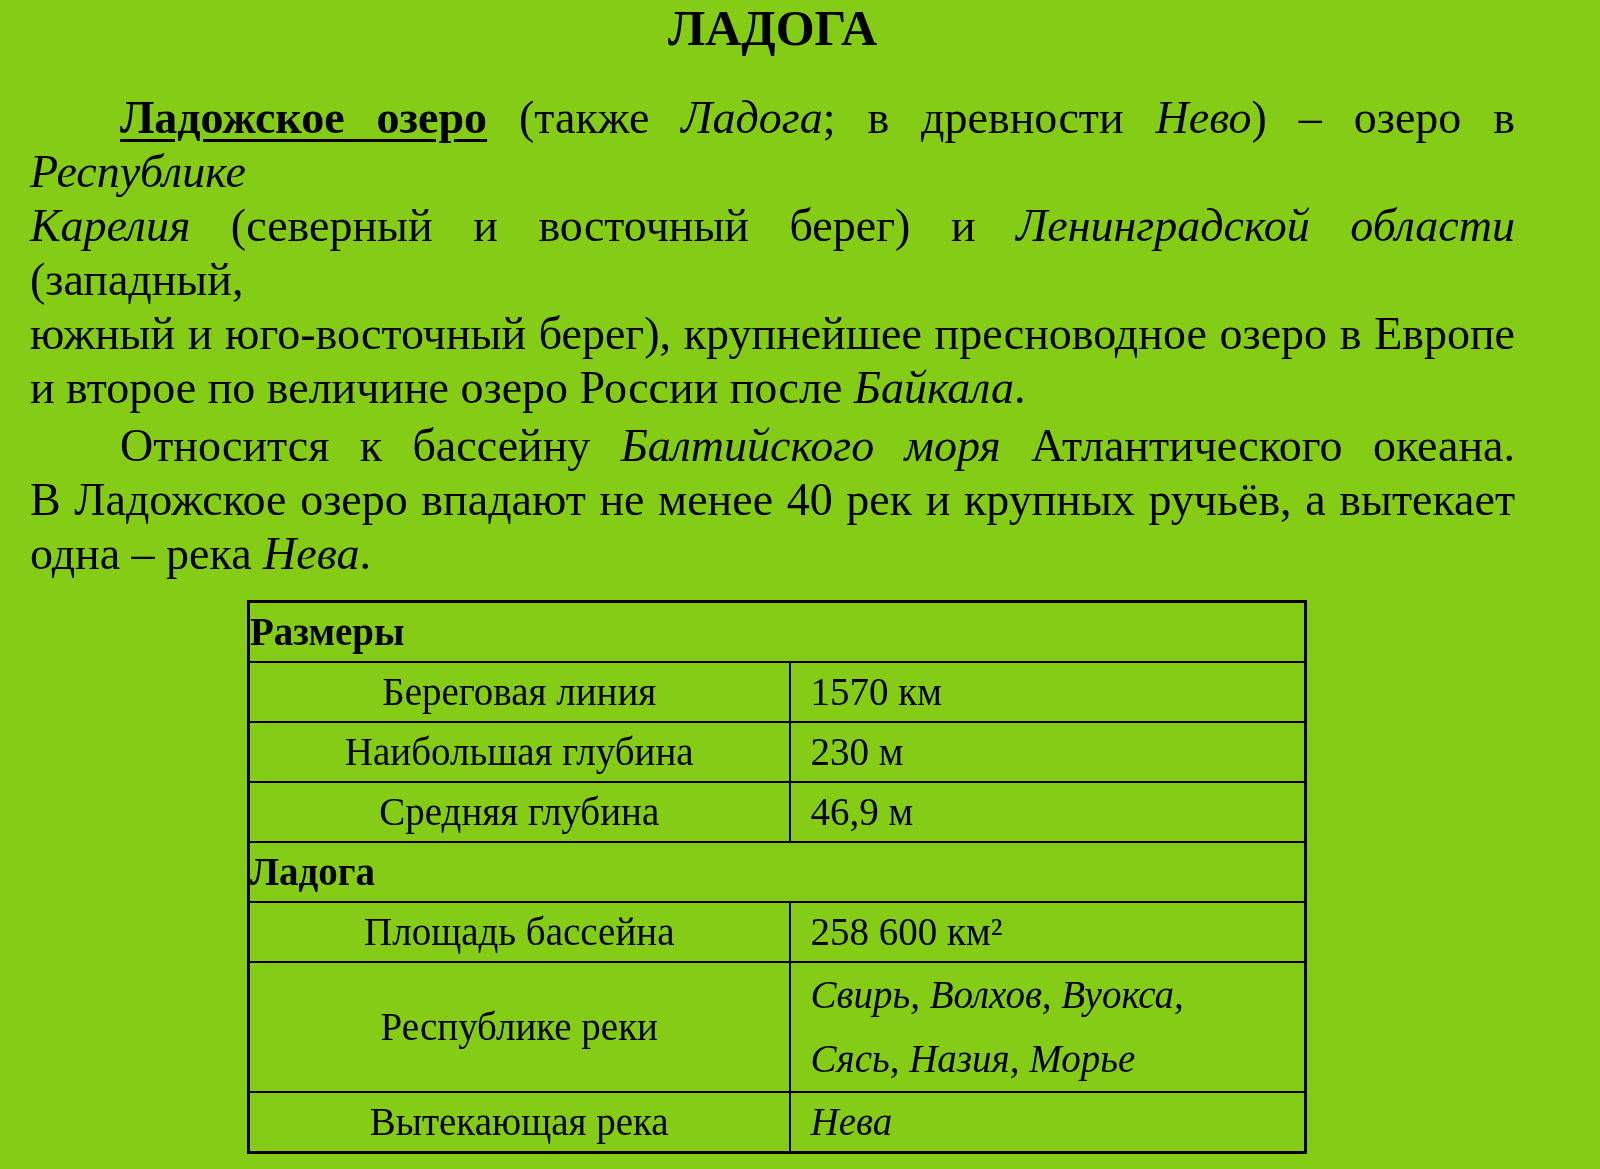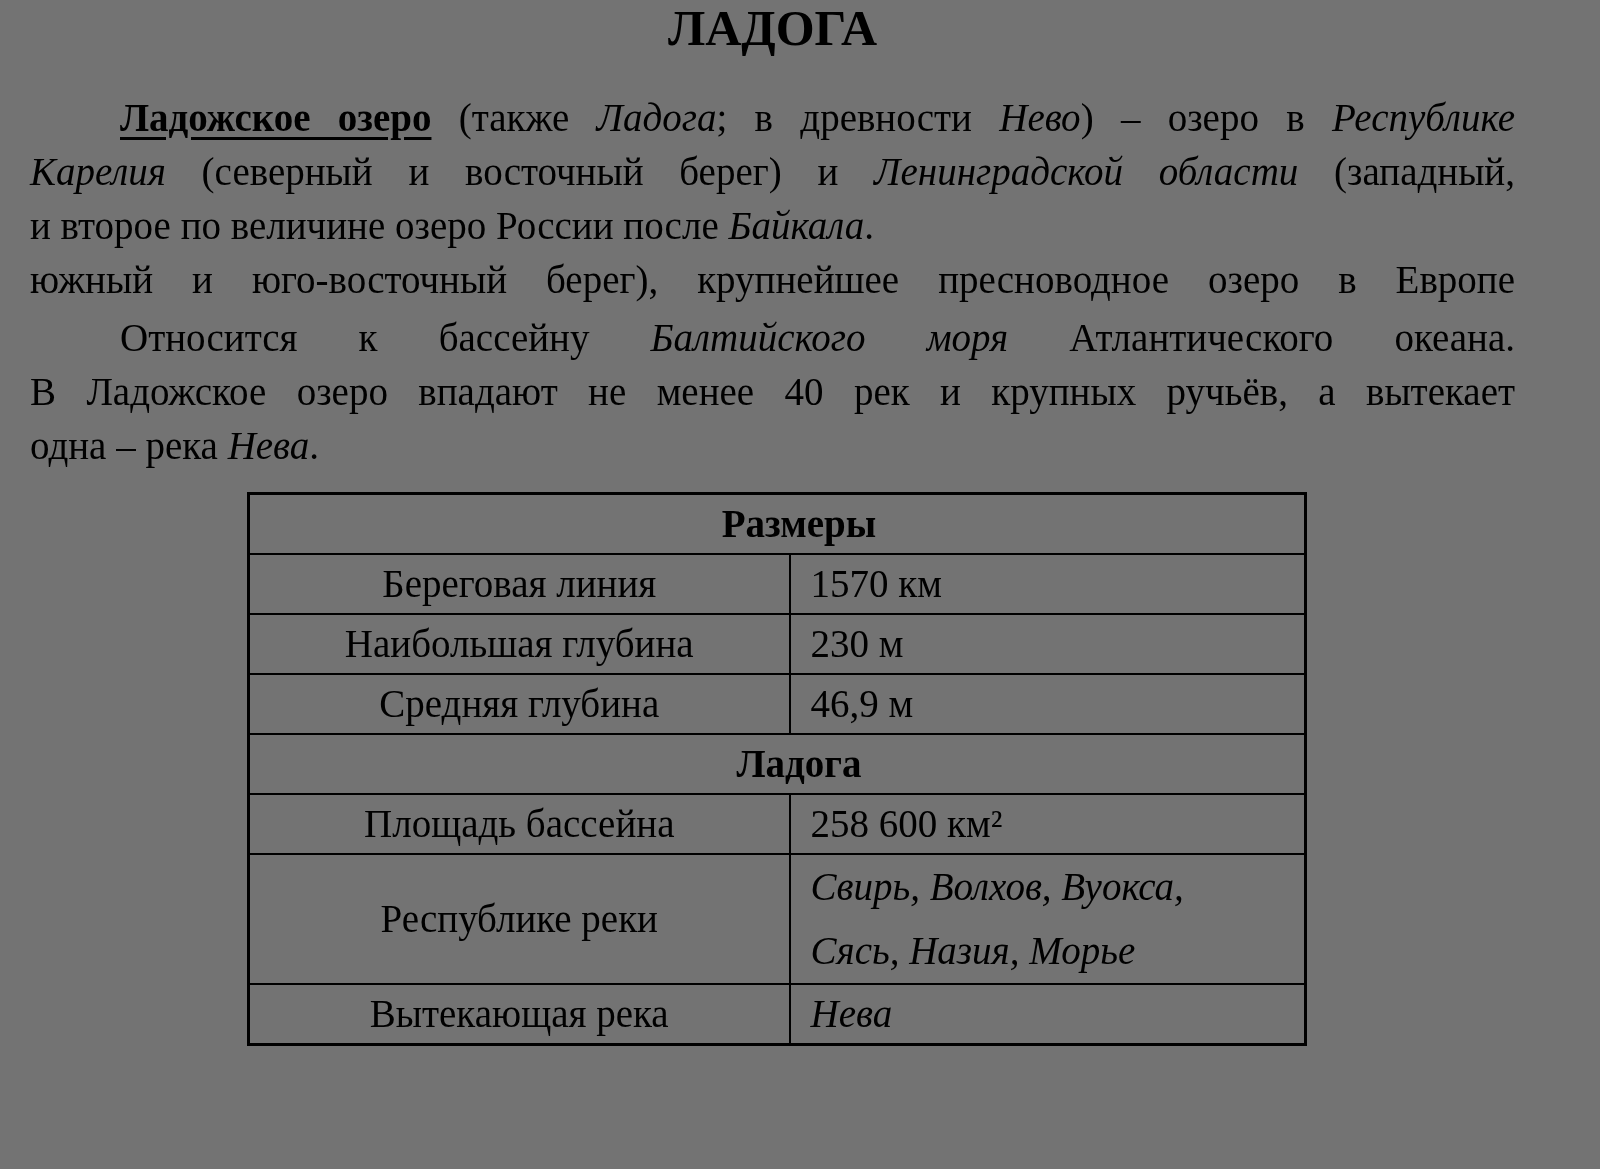--- a/index.html
+++ b/index.html
@@ -1,34 +1,34 @@
 <!DOCTYPE html>
 <html lang="ru"><head>
 <meta charset="utf-8">
 <style>
   html, body { margin: 0; padding: 0; background: #ffffff; }
   .page {
     position: relative;
     width: 1600px;
     height: 1169px;
-    background: #737373;
+    background: #84cc16;
     color: #000000;
     font-family: "Liberation Serif", "DejaVu Serif", serif;
     overflow: hidden;
     box-sizing: border-box;
     padding: 0 85px 0 30px;
   }
   .title {
     margin: 0;
     font-size: 50px;
     line-height: 56px;
     font-weight: bold;
     text-align: center;
   }
-  .paragraphs { font-size: 39px; }
+  .paragraphs { font-size: 46px; }
   .paragraph { margin: 0; }
   .paragraph.p1 { margin-top: 35px; }
   .paragraph.p2 { margin-top: 4px; }
   .line {
     line-height: 54px;
     text-align: justify;
     text-align-last: justify;
     -moz-text-align-last: justify;
   }
   .line.first { text-indent: 90px; }
@@ -54,40 +54,38 @@
     border: 2px solid #000000;
     height: 58px;
     vertical-align: middle;
     line-height: 46px;
     padding: 0;
   }
   .info-table col.c1 { width: 541px; }
   .info-table col.c2 { width: 516px; }
   .info-table td.section-header {
     font-weight: bold;
-    text-align: center;
-    padding-left: 44px;
   }
   .info-table td.label { text-align: center; }
   .info-table td.value { text-align: left; padding-left: 20px; }
   .info-table td.value.italic { font-style: italic; }
   .info-table tr.tall td { height: 128px; }
   .info-table tr.tall td.value { line-height: 64px; padding-right: 84px; }
 </style>
 </head>
 <body>
 
 <div class="page">
   <h1 class="title">ЛАДОГА</h1>
   <div class="paragraphs" id="paragraphs">
       <div class="paragraph p1">
         <div class="line first"><span class="seg-bu">Ладожское озеро</span><span> (также </span><span class="seg-i">Ладога</span><span>; в древности </span><span class="seg-i">Нево</span><span>) – озеро в </span><span class="seg-i">Республике</span></div>
         <div class="line"><span class="seg-i">Карелия</span><span> (северный и восточный берег) и </span><span class="seg-i">Ленинградской области</span><span> (западный,</span></div>
+        <div class="line"><span>южный и юго-восточный берег), крупнейшее пресноводное озеро в Европе</span></div>
         <div class="line last"><span>и второе по величине озеро России после </span><span class="seg-i">Байкала</span><span>.</span></div>
-        <div class="line"><span>южный и юго-восточный берег), крупнейшее пресноводное озеро в Европе</span></div>
       </div>
       <div class="paragraph p2">
         <div class="line first"><span>Относится к бассейну </span><span class="seg-i">Балтийского моря</span><span> Атлантического океана.</span></div>
         <div class="line"><span>В Ладожское озеро впадают не менее 40 рек и крупных ручьёв, а вытекает</span></div>
         <div class="line last"><span>одна – река </span><span class="seg-i">Нева</span><span>.</span></div>
       </div>
     </div>
   <table class="info-table">
     <colgroup>
       <col class="c1">

